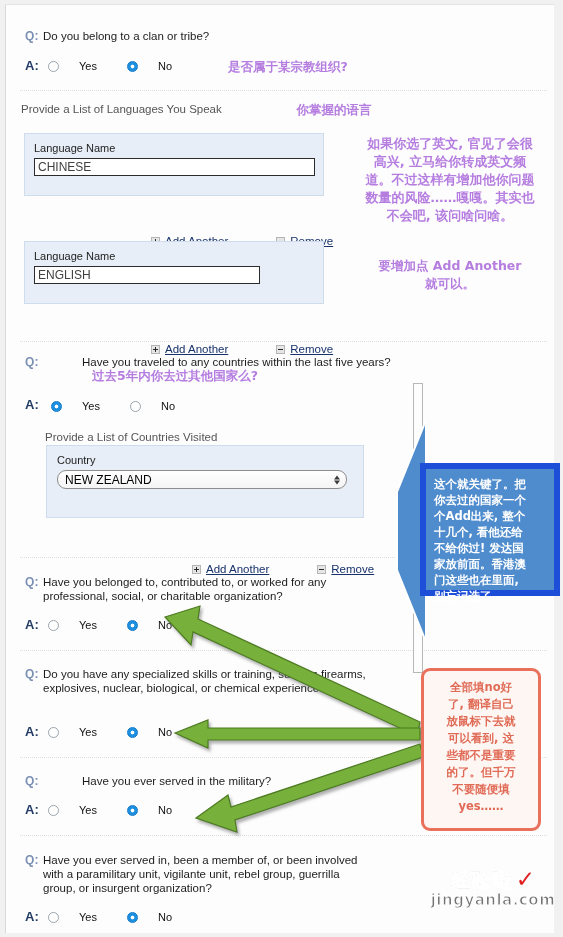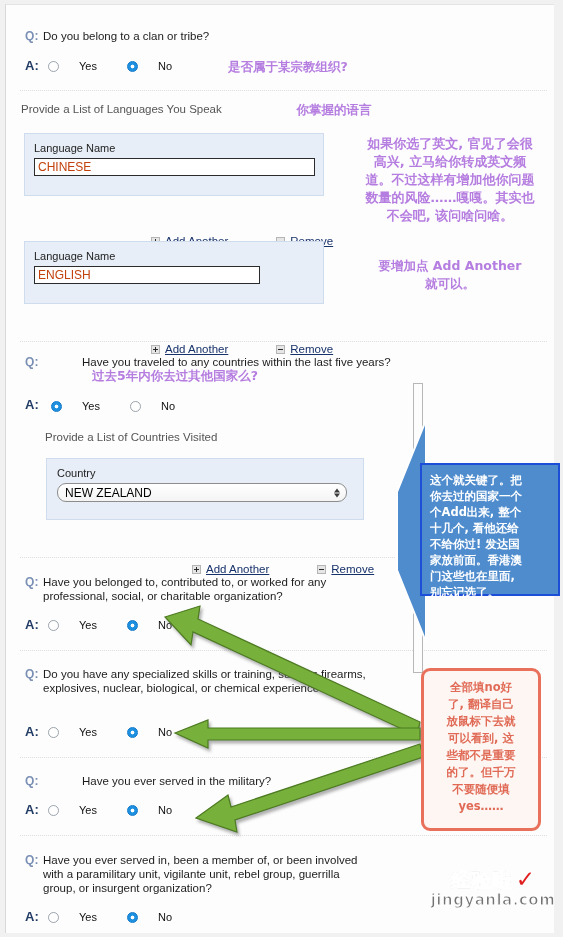--- a/index.html
+++ b/index.html
@@ -52,21 +52,21 @@
   
   .groupbox{
     position:absolute;background:#e7eef7;border:1px solid #cfdced;
     box-sizing:border-box;
     margin-top:8px;
   }
   .fieldlabel{position:absolute;font-size:11px;color:#222;}
   .textinput{
     position:absolute;box-sizing:border-box;
     background:#fff;border:1px solid #2b2b2b;
-    font-family:"Liberation Sans",sans-serif;font-size:12px;color:#c2410c;
+    font-family:"Liberation Sans",sans-serif;font-size:12px;color:#404040;
     padding:1px 3px;
   }
   .selectbox{
     position:absolute;box-sizing:border-box;
     background:linear-gradient(#ffffff,#f4f4f4);
     border:1px solid #8d8d8d;border-radius:9px;
     font-size:12px;color:#000;
     padding:2px 18px 2px 7px;
     display:flex;align-items:center;
   }
@@ -99,21 +99,21 @@
   .gap{width:48px;}
   
   .cn-note{
     position:absolute;color:#b57de0;font-weight:bold;
     font-family:"DejaVu Sans",sans-serif;
     text-align:center;line-height:17px;white-space:pre-line;
   }
   
   #blue-callout{
     position:absolute;left:420px;top:463px;width:140px;height:133px;
-    background:#4f8ccd;border:2px solid #1d4ed8;
+    background:#4f8ccd;border:6px solid #1d4ed8;
     box-sizing:border-box;
     color:#fff;font-weight:bold;
     font-family:"DejaVu Sans",sans-serif;
     font-size:11.5px;line-height:16px;
     padding:7px 7px 0 8px;text-align:left;
     white-space:pre-line;
     z-index:6;
   }
   #blue-stem{
     position:absolute;left:413px;top:383px;width:10px;height:290px;
@@ -221,21 +221,21 @@
     <div class="alabel" style="left:19px;top:392px;">A:</div>
     <div class="radiogrp" style="left:45px;top:395px;">
       <span class="radio on"></span>
       <span class="rlabel">Yes</span>
       <span class="radio"></span>
       <span class="rlabel">No</span>
     </div>
 
     <div class="sectlabel" style="left:39px;top:426px;">Provide a List of Countries Visited</div>
 
-    <div class="groupbox" style="left:40px;top:445px;width:318px;height:62px;">
+    <div class="groupbox" style="left:40px;top:432px;width:318px;height:73px;">
       <div class="fieldlabel" style="left:10px;top:8px;">Country</div>
       <div class="selectbox" style="left:10px;top:24px;width:290px;height:19px;">
         <span>NEW ZEALAND</span>
         <span class="stepper">
           <i class="up"></i>
             <i class="dn"></i>
         </span>
       </div>
     </div>
     <div class="linkrow" style="left:186px;top:517px;">

